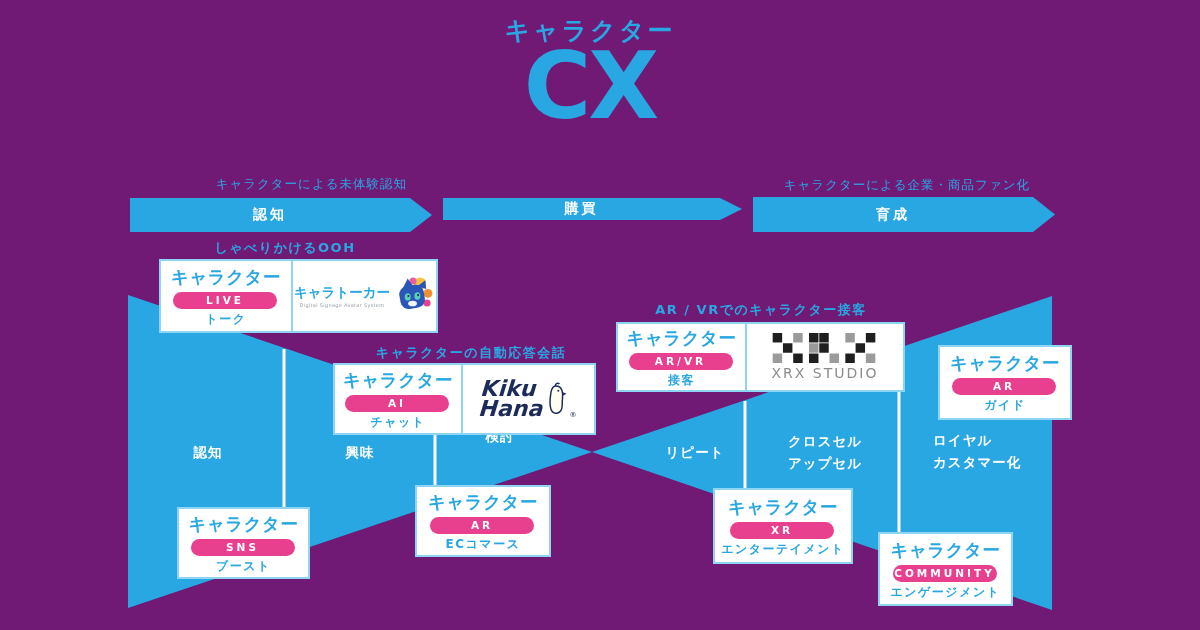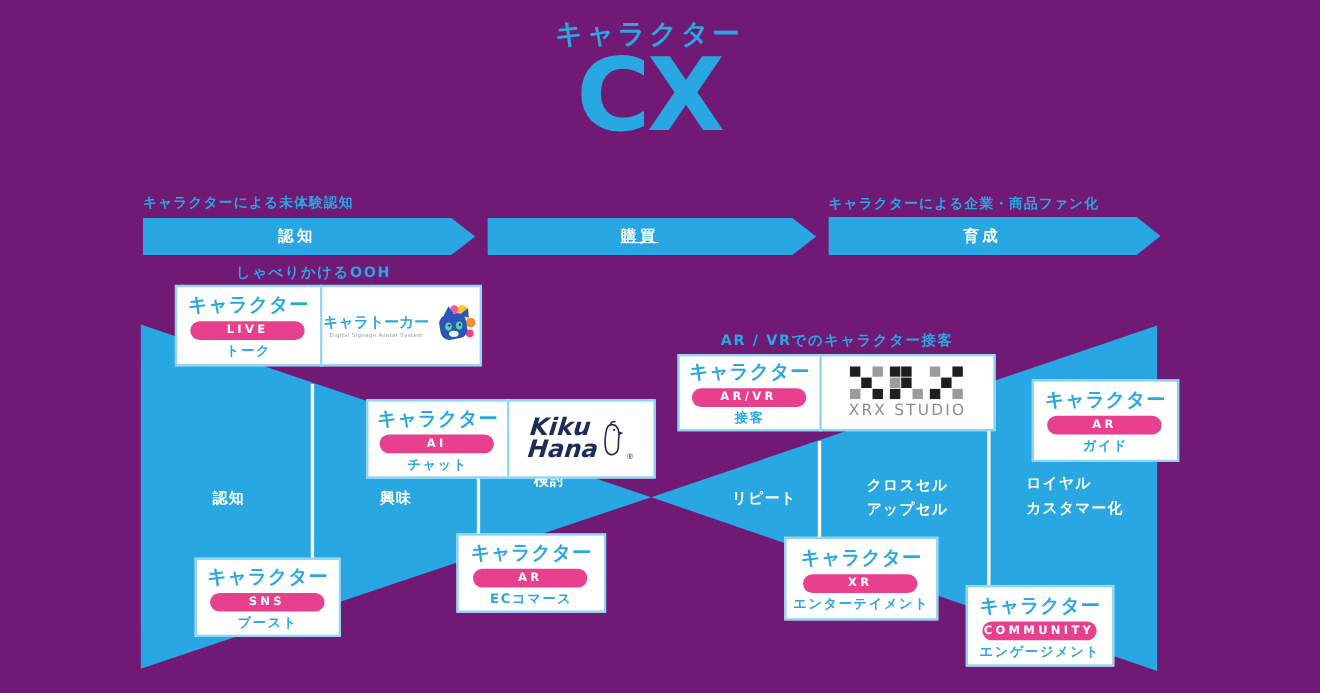--- a/index.html
+++ b/index.html
@@ -13,22 +13,22 @@
     position:relative;width:1200px;height:630px;background:#701a75;overflow:hidden;
     font-family:"DejaVu Sans","Liberation Sans",sans-serif;
   }
   
   .logo{position:absolute;left:440px;top:14px;width:300px;text-align:center;}
   .logo-top{font-size:25px;font-weight:bold;color:var(--blue);letter-spacing:3px;}
   .logo-main{font-size:92px;font-weight:800;color:var(--blue);line-height:.82;letter-spacing:-3px;margin-top:2px;}
   .logo-badge{display:inline-block;background:var(--pink);color:#fff;font-weight:bold;
     font-size:13px;letter-spacing:4px;border-radius:12px;padding:4px 16px;margin-top:7px;}
   
-  .caption{position:absolute;color:var(--blue);font-weight:bold;font-size:12.5px;
-    letter-spacing:1px;text-align:left;}
+  .caption{position:absolute;color:var(--blue);font-weight:normal;font-size:12.5px;
+    letter-spacing:1px;text-align:right;}
   .arrow{position:absolute;background:var(--blue);color:#fff;font-weight:bold;font-size:14px;
     letter-spacing:3px;display:flex;align-items:center;justify-content:center;
     clip-path:polygon(0 0,calc(100% - 22px) 0,100% 50%,calc(100% - 22px) 100%,0 100%);
     padding-right:22px;box-sizing:border-box;}
   
   .funnel-svg{position:absolute;left:0;top:0;}
   .stage-label{position:absolute;color:#fff;font-weight:bold;font-size:13.5px;
     letter-spacing:1px;text-align:center;white-space:pre-line;}
   .stage-left{text-align:left;line-height:1.6;}
   
@@ -63,21 +63,21 @@
 
   <div class="logo">
     <div class="logo-top">キャラクター</div>
     <div class="logo-main">CX</div>
   </div>
 
   <div class="caption" style="left:130px;top:176px;width:277px;">キャラクターによる未体験認知</div>
   <div class="caption" style="left:753px;top:177px;width:277px;">キャラクターによる企業・商品ファン化</div>
 
   <div class="arrow" style="left:130px;top:198px;width:302px;height:34px;">認知</div>
-  <div class="arrow" style="left:443px;top:198px;width:299px;height:34px;text-decoration:underline;">購買</div>
+  <div class="arrow" style="left:443px;top:198px;width:299px;height:22px;">購買</div>
   <div class="arrow" style="left:753px;top:197px;width:302px;height:35px;">育成</div>
 
   <svg class="funnel-svg" width="1200" height="630" viewBox="0 0 1200 630">
     <polygon points="128,295 592,452 128,608" fill="#29a7e2"></polygon>
     <polygon points="592,452 1052,296 1052,610" fill="#29a7e2"></polygon>
     <line x1="284" y1="349" x2="284" y2="555" stroke="#ffffff" stroke-width="3"></line>
     <line x1="435" y1="400" x2="435" y2="516" stroke="#ffffff" stroke-width="3"></line>
     <line x1="745" y1="401" x2="745" y2="516" stroke="#ffffff" stroke-width="3"></line>
     <line x1="899" y1="349" x2="899" y2="556" stroke="#ffffff" stroke-width="3"></line>
   </svg>
@@ -85,20 +85,21 @@
   <div class="stage-label" style="left:158px;top:444px;width:100px;">認知</div>
   <div class="stage-label" style="left:310px;top:444px;width:100px;">興味</div>
   <div class="stage-label" style="left:450px;top:428px;width:100px;">検討</div>
   <div class="stage-label" style="left:635px;top:444px;width:120px;">リピート</div>
   <div class="stage-label stage-left" style="left:788px;top:431px;">クロスセル
 アップセル</div>
   <div class="stage-label stage-left" style="left:933px;top:430px;">ロイヤル
 カスタマー化</div>
 
   <div class="group-label" style="left:165px;top:239px;width:240px;">しゃべりかけるOOH</div>
+  <div class="group-label" style="left:351px;top:344px;width:240px;">キャラクターの自動応答会話</div>
   <div class="group-label" style="left:641px;top:301px;width:240px;">AR / VRでのキャラクター接客</div>
 
   <div class="pair" style="left:159px;top:259px;">
     <div class="box" style="width:134px;height:74px;">
       <div class="card-title">キャラクター</div>
       <div class="pill">LIVE</div>
       <div class="card-sub">トーク</div>
     </div>
     <div class="box" style="width:147px;height:74px;">
       <div class="ct">

